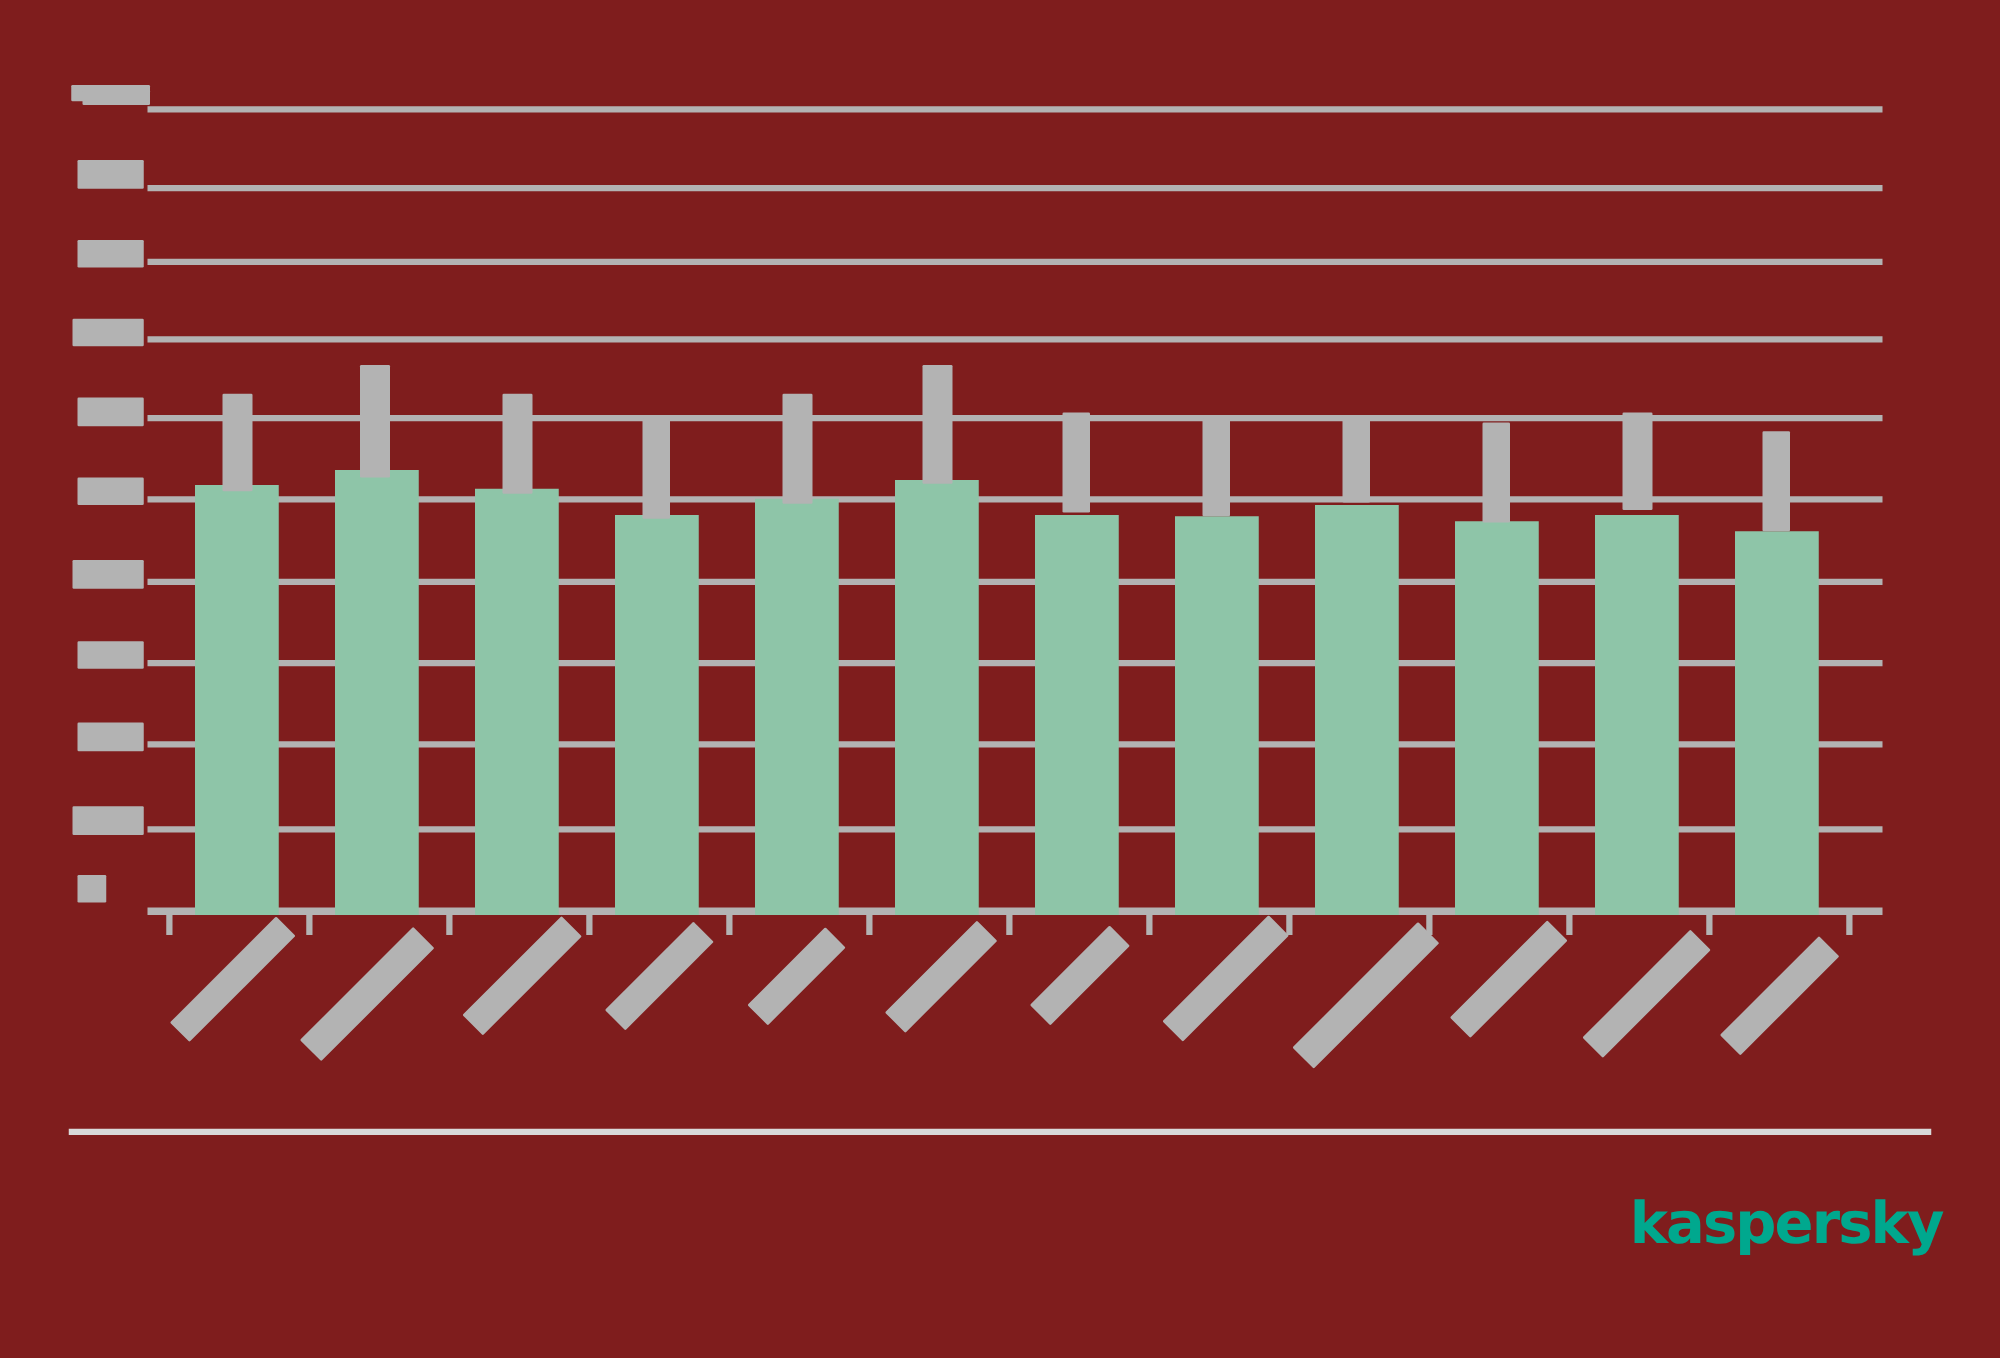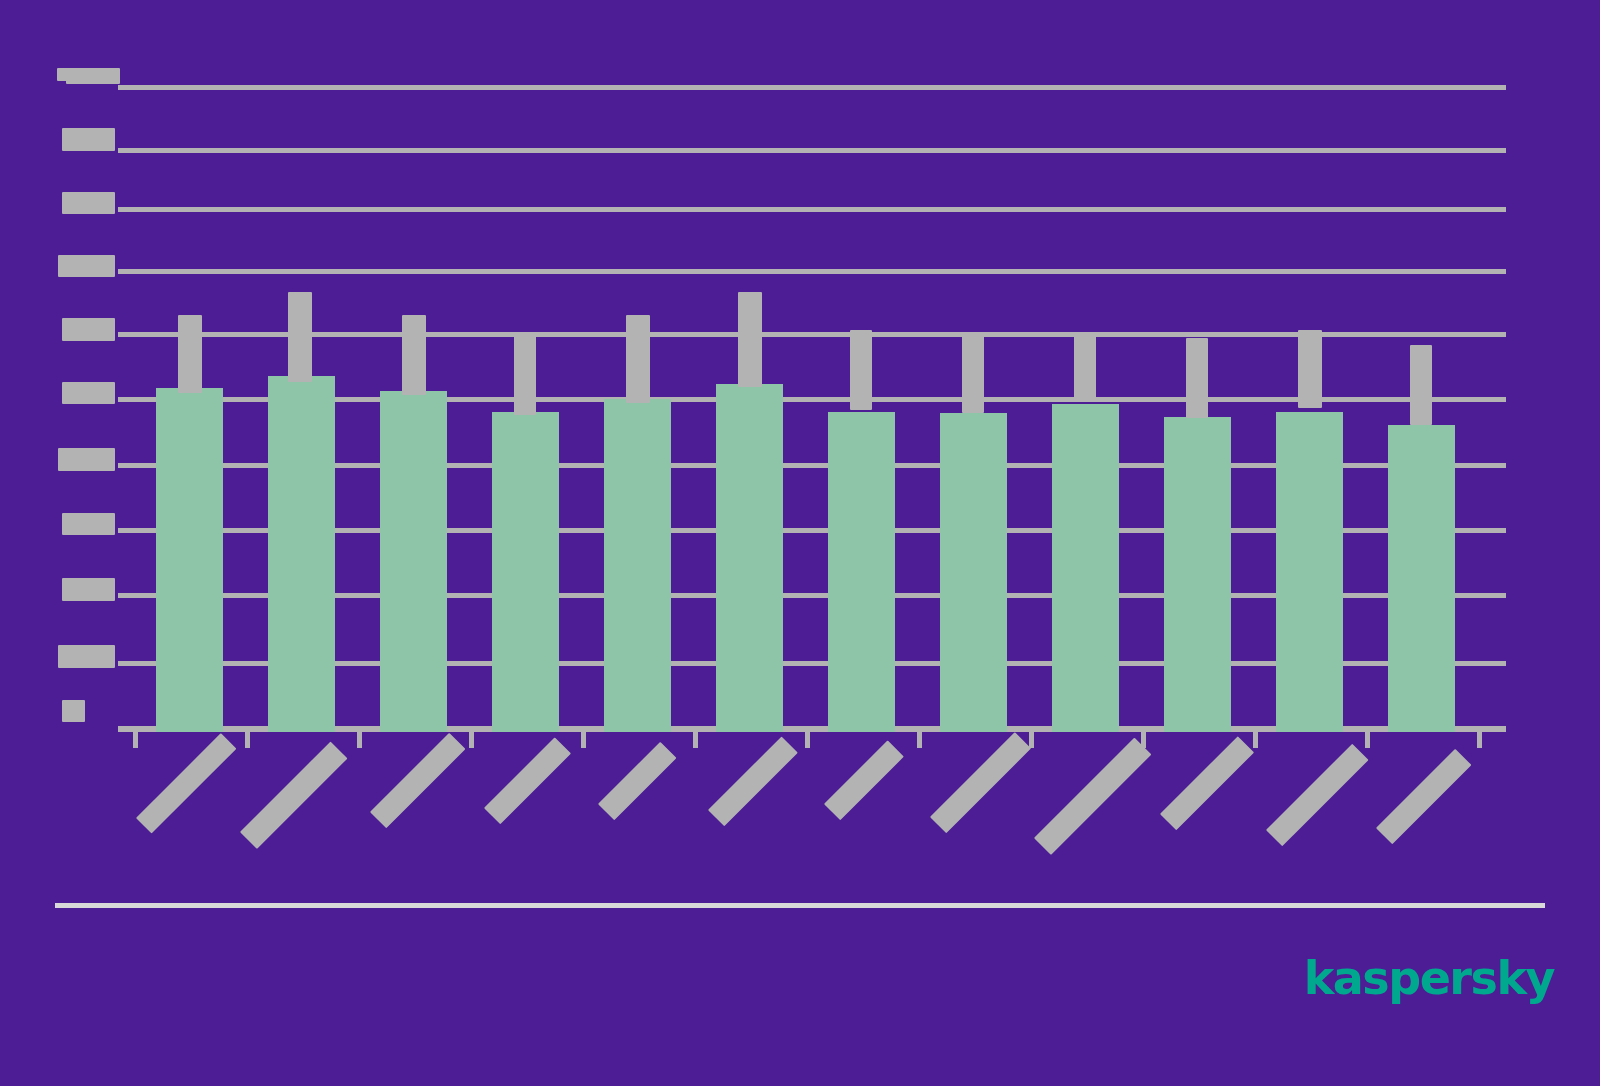--- a/index.html
+++ b/index.html
@@ -103,21 +103,21 @@
     font-weight: bold;
     font-size: 46px;
     letter-spacing: -1.5px;
     color: #00a88e;
     line-height: 1;
   }
 </style>
 </head>
 <body>
 
-<div id="figure" style="background: #4c1d95;">
+<div id="figure" style="background: #7f1d1d;">
 
   <div>
     <div class="ytick-redact" style="left: 57px; top: 68px; width: 63px; height: 13px; background: rgb(179, 179, 179);"></div>
     <div class="ytick-redact" style="left: 66px; top: 72px; width: 54px; height: 12px; background: rgb(179, 179, 179);"></div>
     <div class="ytick-redact" style="left: 62px; top: 128px; width: 53px; height: 23px; background: rgb(179, 179, 179);"></div>
     <div class="ytick-redact" style="left: 62px; top: 192px; width: 53px; height: 22px; background: rgb(179, 179, 179);"></div>
     <div class="ytick-redact" style="left: 58px; top: 255px; width: 57px; height: 22px; background: rgb(179, 179, 179);"></div>
     <div class="ytick-redact" style="left: 62px; top: 318px; width: 53px; height: 23px; background: rgb(179, 179, 179);"></div>
     <div class="ytick-redact" style="left: 62px; top: 382px; width: 53px; height: 22px; background: rgb(179, 179, 179);"></div>
     <div class="ytick-redact" style="left: 58px; top: 448px; width: 57px; height: 23px; background: rgb(179, 179, 179);"></div>

